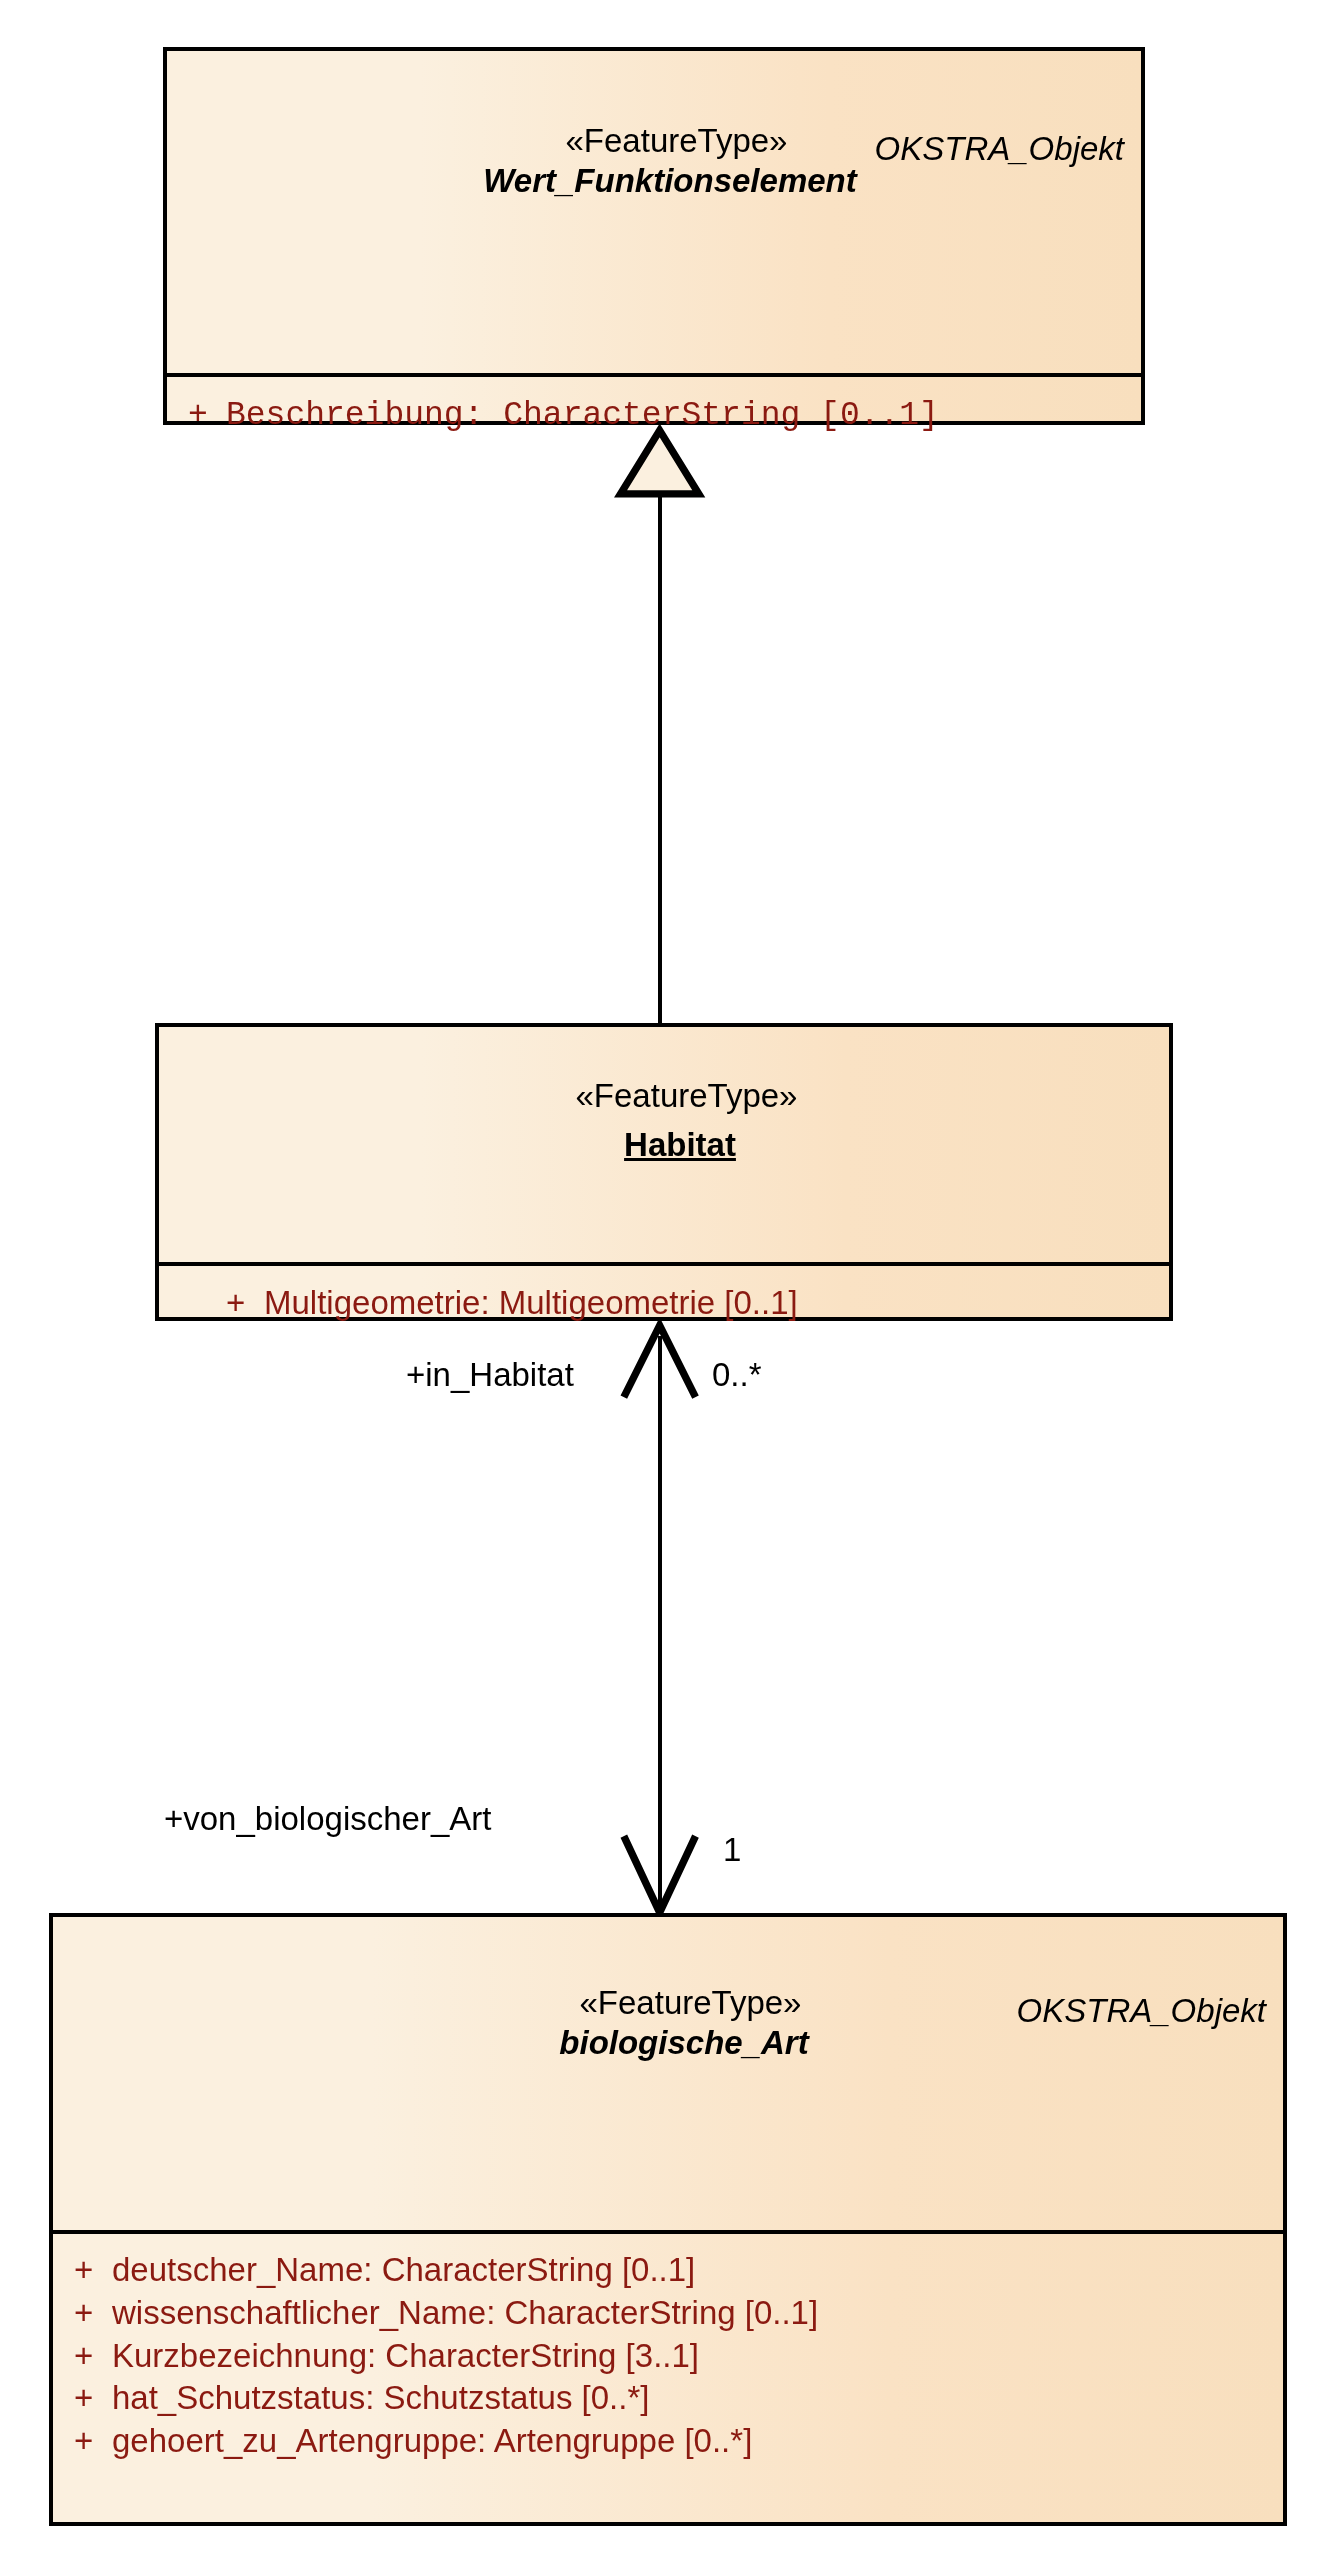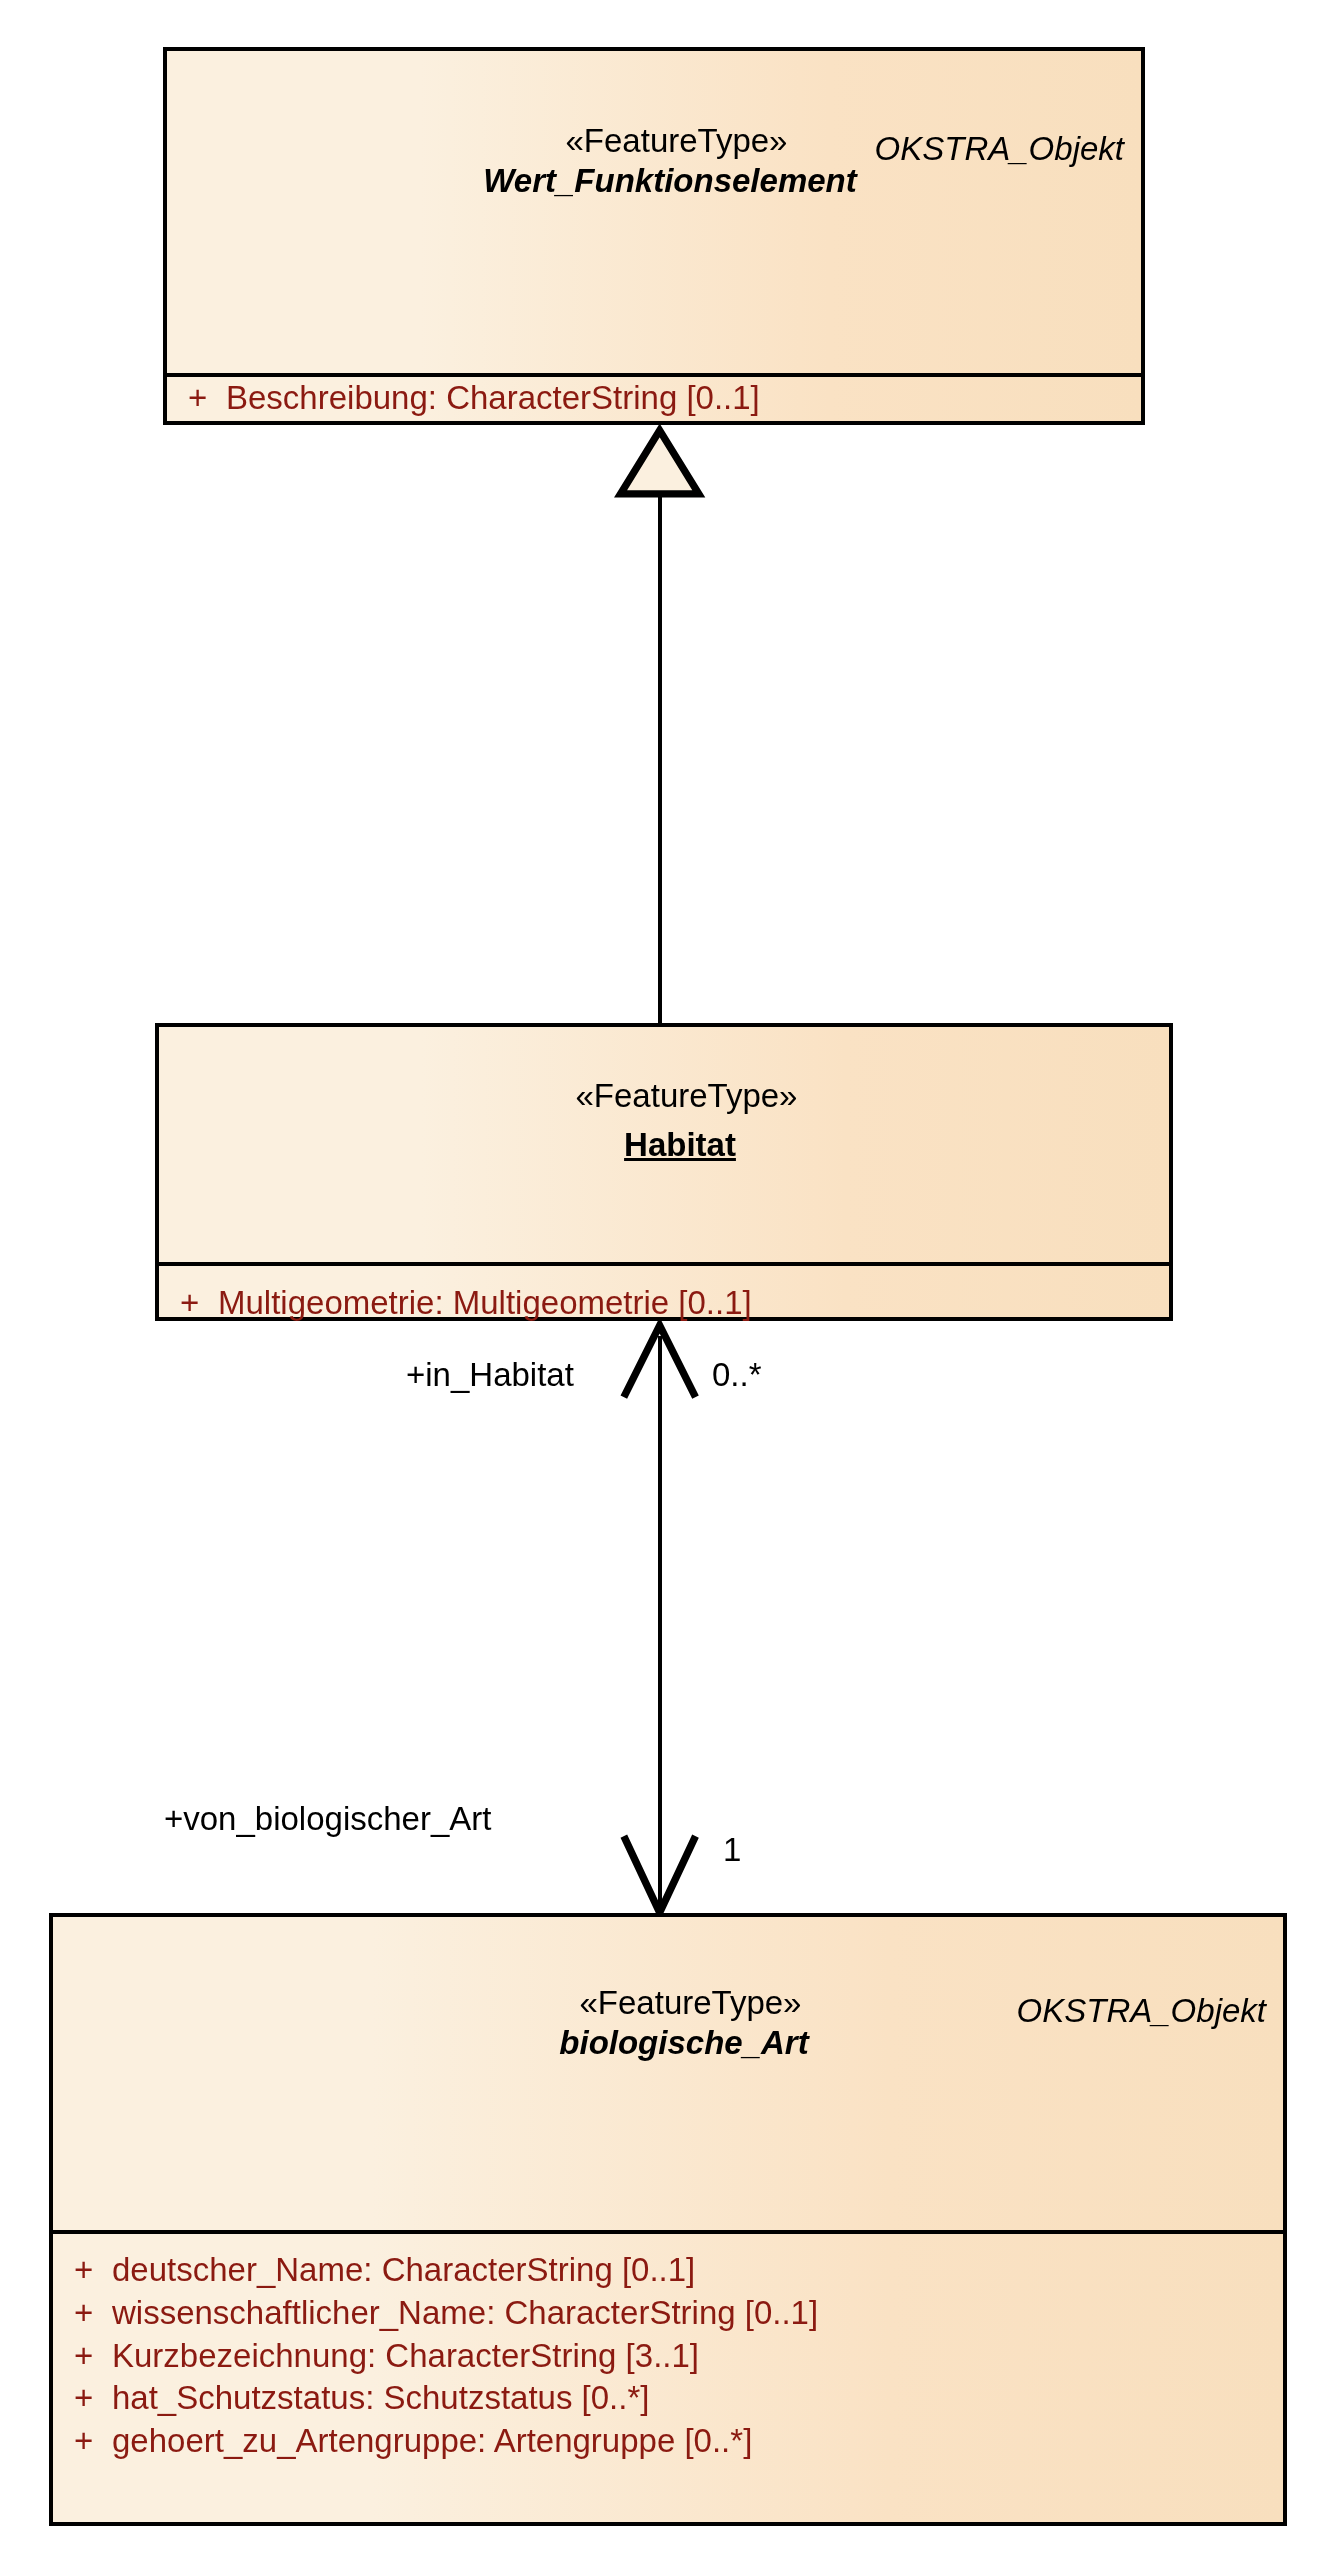--- a/index.html
+++ b/index.html
@@ -134,35 +134,35 @@
     <path d="M 766,2254 L 810,2348 L 854,2254" fill="none" stroke="#000000" stroke-width="9" stroke-linecap="butt"></path>
   </svg>
 
   <div class="uml-class" style="left:163px; top:47px; width:982px; height:378px;">
     <div class="uml-header" style="height:250px;">
       <div class="pkg-label">OKSTRA_Objekt</div>
       <div class="stereotype" style="margin-top:72px;">«FeatureType»</div>
       <div class="class-name abstract" style="margin-top:3.3px;">Wert_Funktionselement</div>
     </div>
     <div class="uml-divider"></div>
-    <div class="uml-attrs" style="padding-top:0;">
+    <div class="uml-attrs" style="padding-top:18px;font-family:Liberation Mono, monospace;">
       <div class="attr-row">
         <span class="attr-vis">+</span><span class="attr-text">Beschreibung: CharacterString [0..1]</span>
       </div>
     </div>
   </div>
 
   <div class="uml-class" style="left:155px; top:1023px; width:1018px; height:298px;">
     <div class="uml-header" style="height:184px;">
       <div class="pkg-label"></div>
       <div class="stereotype" style="margin-top:51px;">«FeatureType»</div>
       <div class="class-name" style="margin-top:12px;text-decoration:underline;">Habitat</div>
     </div>
     <div class="uml-divider"></div>
-    <div class="uml-attrs" style="padding-top:16.3px;">
+    <div class="uml-attrs" style="padding-top:16.3px;padding-left:46px;">
       <div class="attr-row">
         <span class="attr-vis">+</span><span class="attr-text">Multigeometrie: Multigeometrie [0..1]</span>
       </div>
     </div>
   </div>
 
   <div class="edge-label" style="left:358px; top:1356px;margin-left:48px;">+in_Habitat</div>
   <div class="edge-label" style="left:712px; top:1356px;">0..*</div>
 
   <div class="edge-label" style="left:164px; top:1800px;">+von_biologischer_Art</div>

